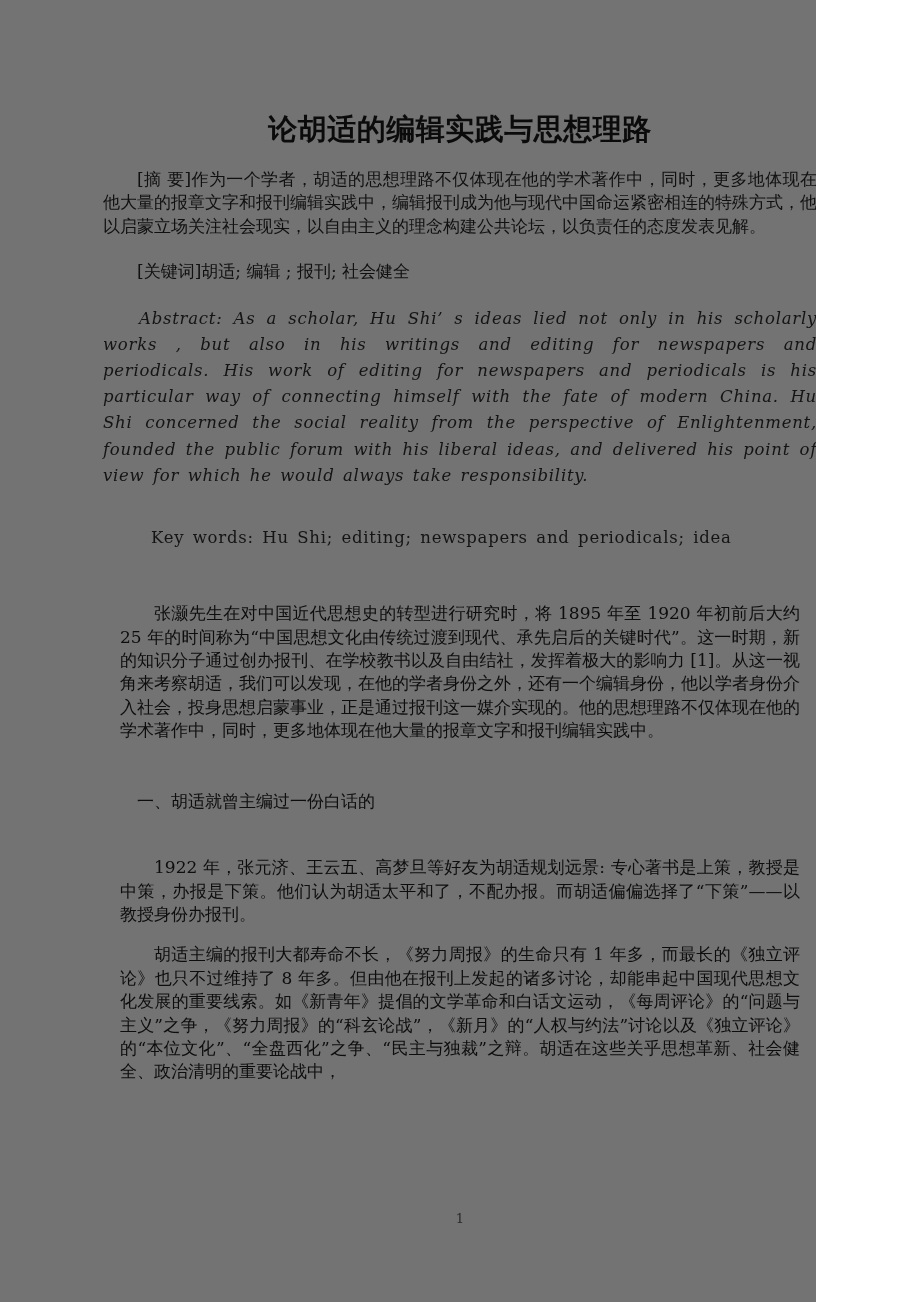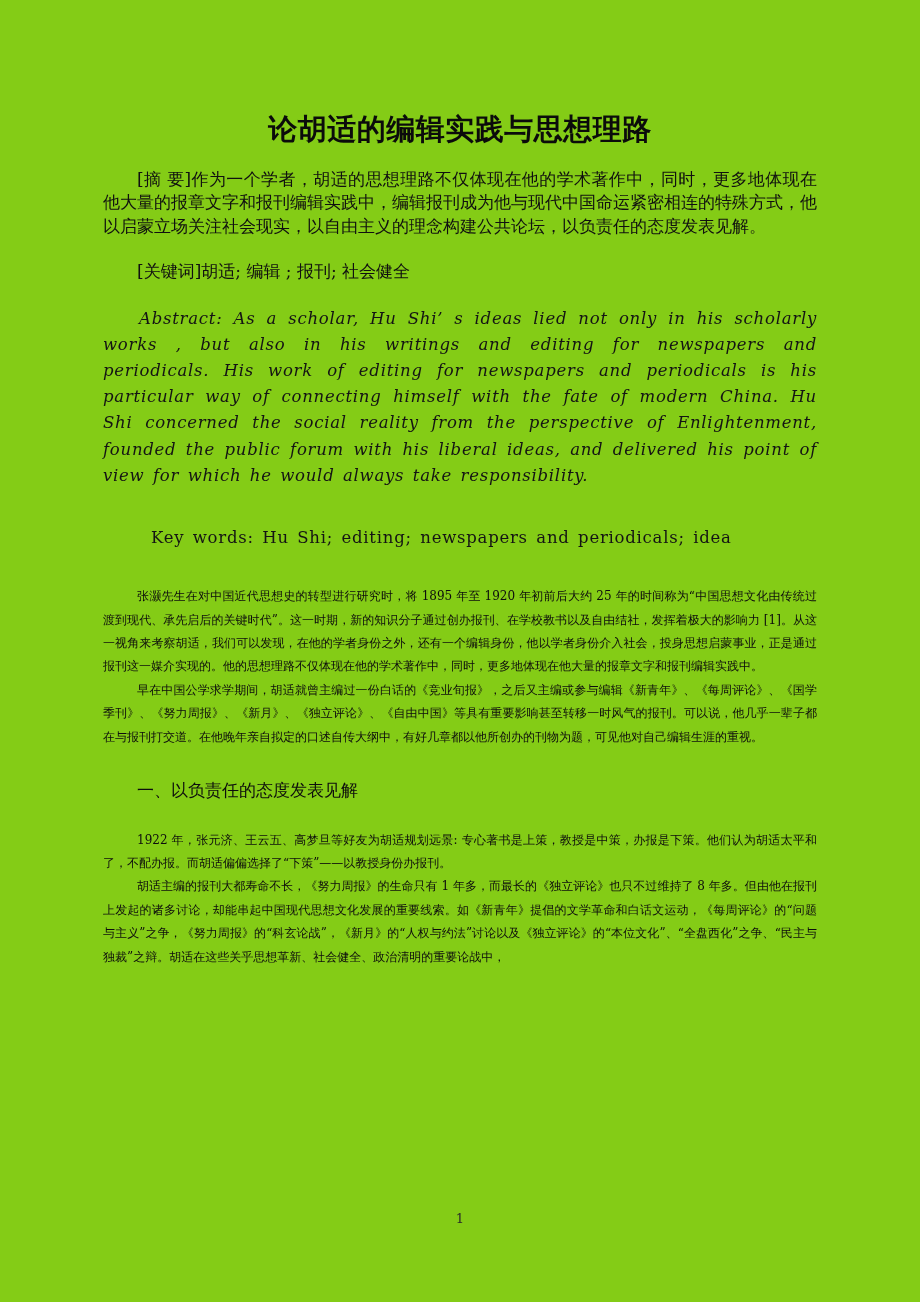--- a/index.html
+++ b/index.html
@@ -7,23 +7,23 @@
     margin: 0;
     padding: 0;
     background: #ffffff;
   }
   body {
     font-family: "DejaVu Serif", "Liberation Serif", serif;
     color: #000000;
   }
   .page {
     position: relative;
-    width: 920px;
+    width: 816px;
     height: 1302px;
-    background: #84cc16;
+    background: #737373;
     overflow: hidden;
     box-sizing: border-box;
   }
   .content {
     position: absolute;
     left: 103px;
     top: 0;
     width: 714px;
   }
 
@@ -81,27 +81,27 @@
     letter-spacing: 0.75px;
     word-spacing: 2.5px;
     text-indent: 36px;
     margin: 12px;
     color: #141414;
   }
 
   
   .body-p {
     font-family: "DejaVu Serif", "Liberation Serif", serif;
-    font-size: 12px;
+    font-size: 17px;
     line-height: 23.4px;
     text-align: justify;
     text-justify: inter-character;
     text-align-last: left;
     text-indent: 34px;
-    margin: 0;
+    margin: 17px;
     color: #0d0d0d;
   }
 
   
   .section-heading {
     font-family: "DejaVu Serif", "Liberation Serif", serif;
     font-size: 17px;
     line-height: 23.4px;
     text-indent: 34px;
     margin: 0;
@@ -142,25 +142,24 @@
     <p class="en-block indent-2">Abstract: As a scholar, Hu Shi’ s ideas lied not only in his scholarly works , but also in his writings and editing for newspapers and periodicals. His work of editing for newspapers and periodicals is his particular way of connecting himself with the fate of modern China. Hu Shi concerned the social reality from the perspective of Enlightenment, founded the public forum with his liberal ideas, and delivered his point of view for which he would always take responsibility.</p>
 
     <div class="kwline-gap"></div>
 
     <p class="en-keywords">Key words: Hu Shi; editing; newspapers and periodicals; idea</p>
 
     <div class="body-gap"></div>
 
     <p class="body-p">张灏先生在对中国近代思想史的转型进行研究时，将 1895 年至 1920 年初前后大约 25 年的时间称为“中国思想文化由传统过渡到现代、承先启后的关键时代”。这一时期，新的知识分子通过创办报刊、在学校教书以及自由结社，发挥着极大的影响力 [1]。从这一视角来考察胡适，我们可以发现，在他的学者身份之外，还有一个编辑身份，他以学者身份介入社会，投身思想启蒙事业，正是通过报刊这一媒介实现的。他的思想理路不仅体现在他的学术著作中，同时，更多地体现在他大量的报章文字和报刊编辑实践中。</p>
 
-    <p class="body-p">早在中国公学求学期间，胡适就曾主编过一份白话的《竞业旬报》，之后又主编或参与编辑《新青年》、《每周评论》、《国学季刊》、《努力周报》、《新月》、《独立评论》、《自由中国》等具有重要影响甚至转移一时风气的报刊。可以说，他几乎一辈子都在与报刊打交道。在他晚年亲自拟定的口述自传大纲中，有好几章都以他所创办的刊物为题，可见他对自己编辑生涯的重视。</p>
 
     <div class="sec-gap-top"></div>
 
-    <p class="section-heading">一、以负责任的态度发表见解</p>
+    <p class="section-heading">一、胡适就曾主编过一份白话的</p>
 
     <div class="sec-gap-bot"></div>
 
     <p class="body-p">1922 年，张元济、王云五、高梦旦等好友为胡适规划远景: 专心著书是上策，教授是中策，办报是下策。他们认为胡适太平和了，不配办报。而胡适偏偏选择了“下策”——以教授身份办报刊。</p>
 
     <p class="body-p">胡适主编的报刊大都寿命不长，《努力周报》的生命只有 1 年多，而最长的《独立评论》也只不过维持了 8 年多。但由他在报刊上发起的诸多讨论，却能串起中国现代思想文化发展的重要线索。如《新青年》提倡的文学革命和白话文运动，《每周评论》的“问题与主义”之争，《努力周报》的“科玄论战”，《新月》的“人权与约法”讨论以及《独立评论》的“本位文化”、“全盘西化”之争、“民主与独裁”之辩。胡适在这些关乎思想革新、社会健全、政治清明的重要论战中，</p>
 
   </div>
 
   <div class="page-number">1</div>

